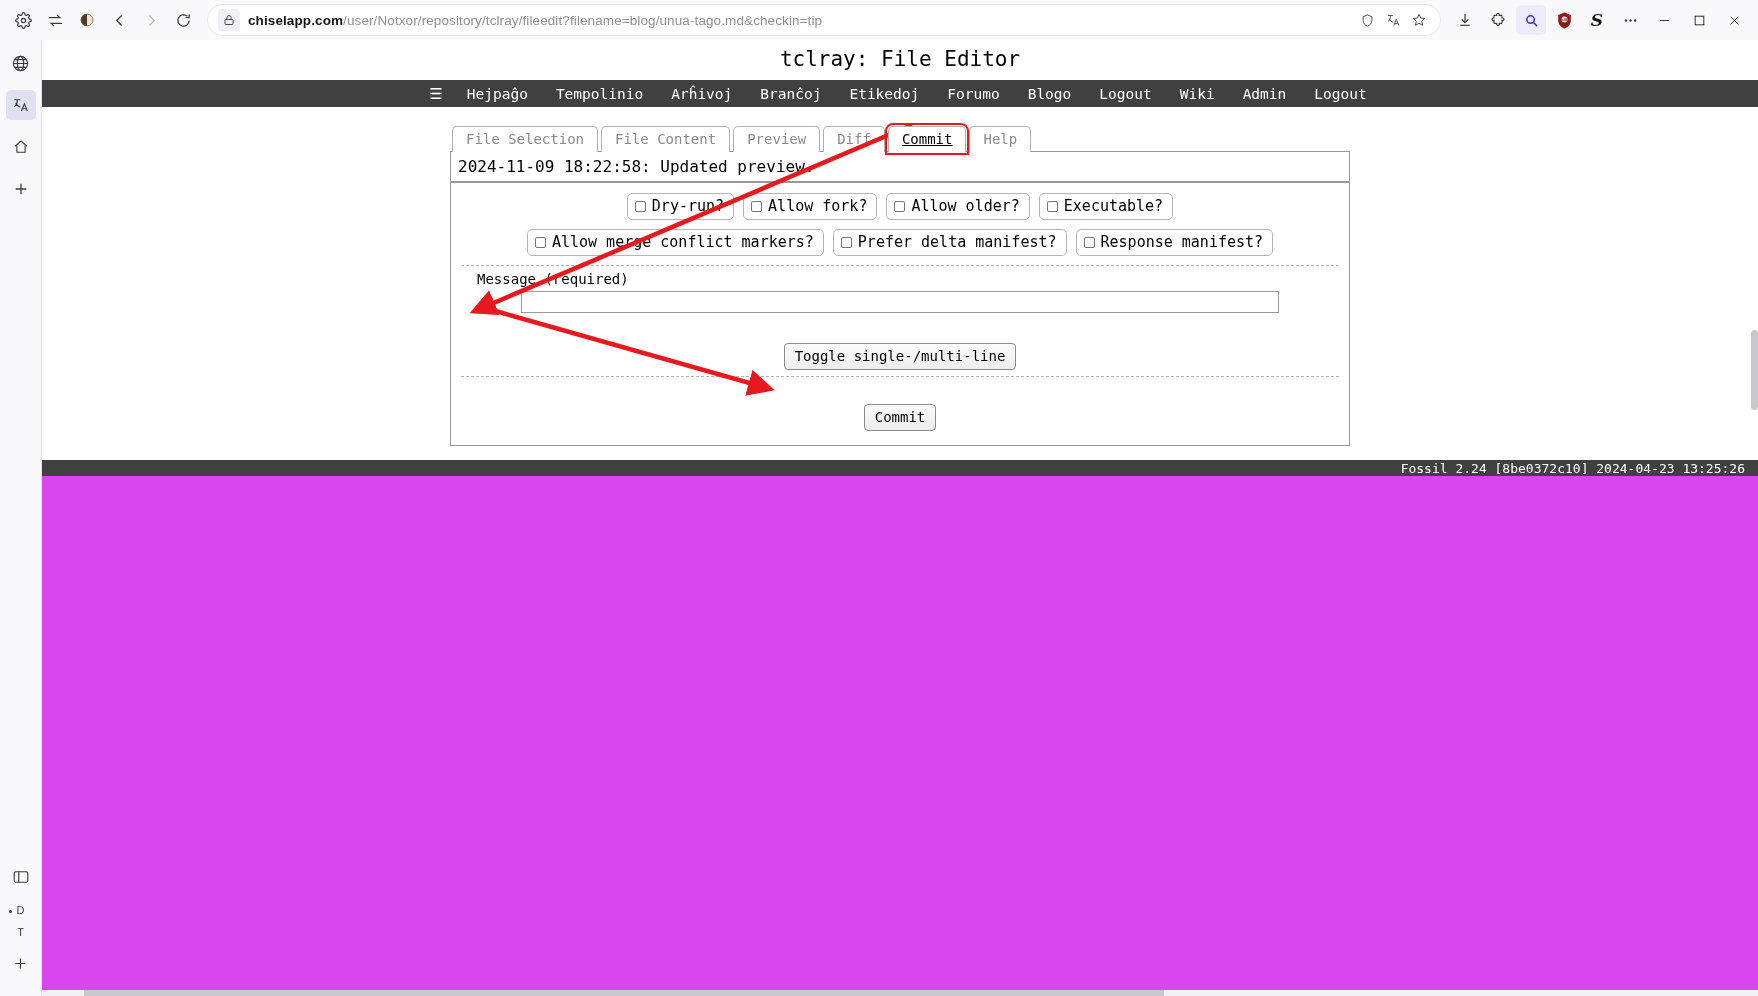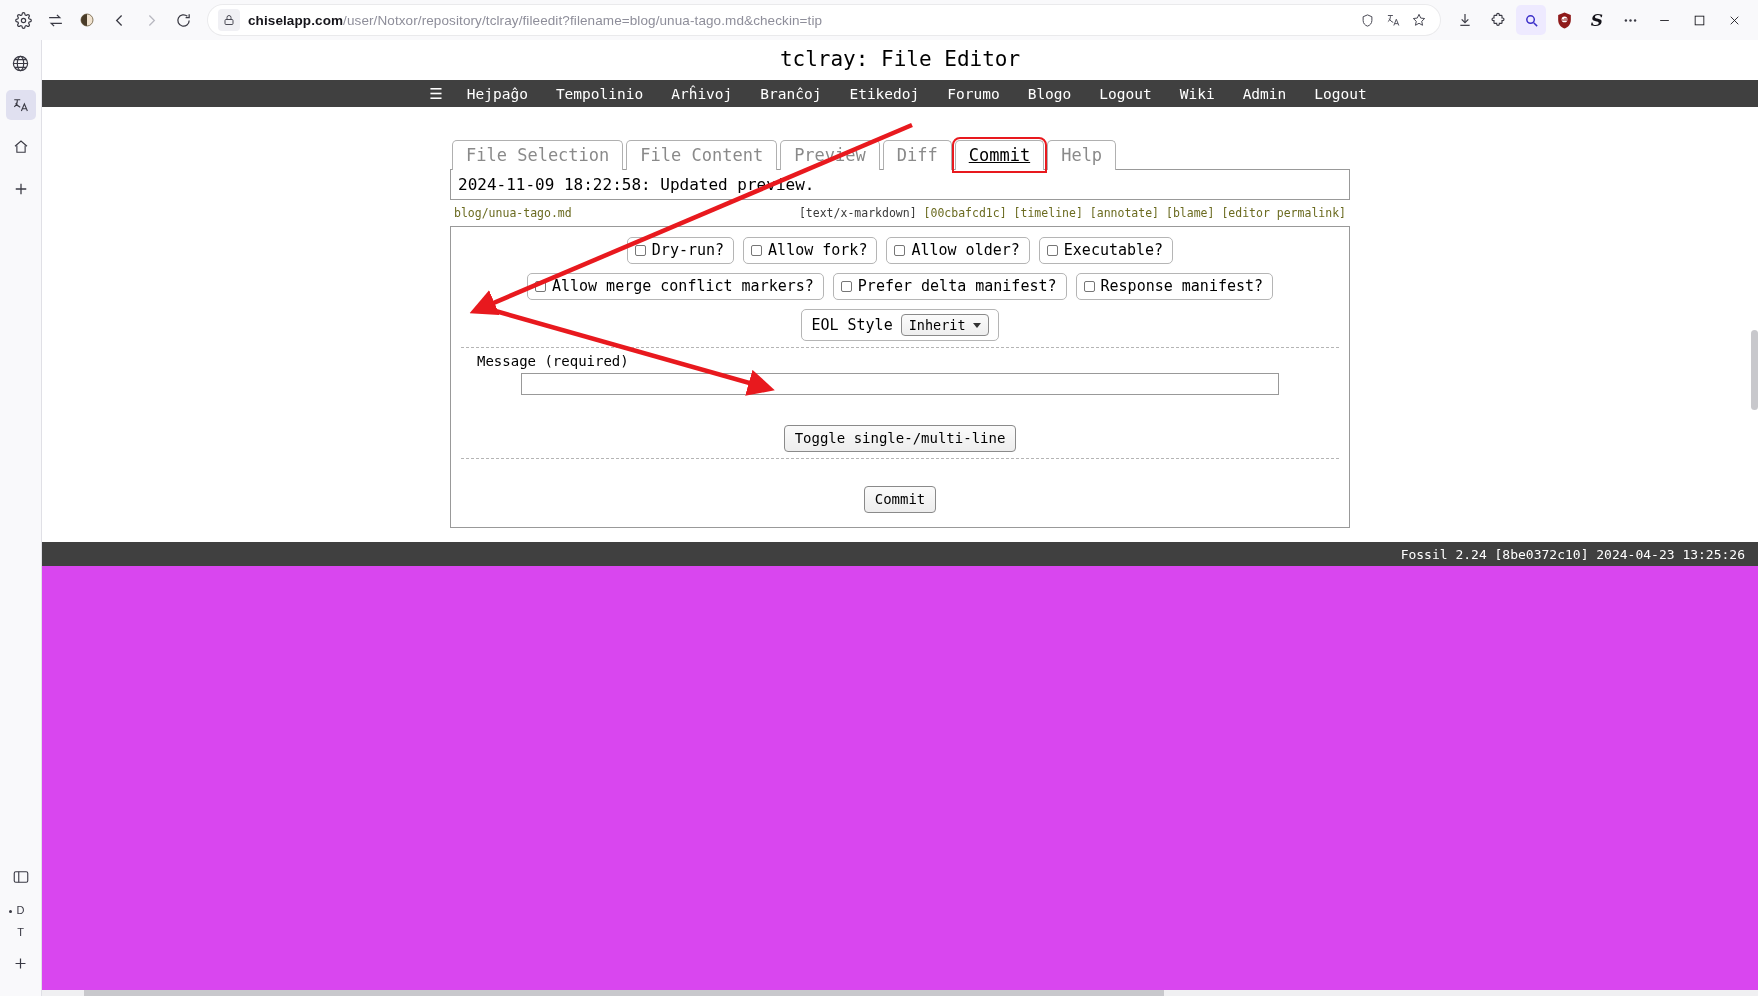--- a/index.html
+++ b/index.html
@@ -148,25 +148,24 @@
 
   
   .tabs { display: flex; gap: 3px; padding-left: 2px; position: relative; }
   .tab {
     border: 1px solid #b0b0b0;
     border-bottom: none;
     border-radius: 5px 5px 0 0;
     background: #ffffff;
     padding: 4px 13px 5px 13px;
     font-family: "DejaVu Sans Mono", monospace;
-    font-size: 17px;
+    font-size: 14px;
     color: #8a8a8a;
     position: relative;
     top: 1px;
-    margin-top: 14px;
   }
   .tab.selected { color: #000; text-decoration: underline; }
   .tab.boxed { outline: 2px solid #e8191e; outline-offset: 1px; z-index: 5;}
 
   .statusbar {
     border: 1px solid #999;
     background: #fff;
     padding: 5px 7px;
     font-family: "DejaVu Sans Mono", monospace;
     font-size: 16px;
@@ -273,21 +272,21 @@
     font-size: 10.5px;
     color: #333;
     padding: 6px 0 4px 0;
   }
   .commitrow { display: flex; justify-content: center; padding-top: 11px; }
 
   .footer {
     margin-top: 14px;
     background: #404040;
     color: #fff;
-    height: 24px;
+    height: 16px;
     display: flex; align-items: center; justify-content: flex-end;
     padding-right: 13px;
     font-family: "DejaVu Sans Mono", monospace;
     font-size: 13px;
   }
 
   
   .overlay {
     position: absolute; left: 0; top: 0;
     width: 100%; height: 100%;
@@ -507,31 +506,20 @@
               <div class="tab">File Selection</div>
               <div class="tab">File Content</div>
               <div class="tab">Preview</div>
               <div class="tab">Diff</div>
               <div class="tab selected boxed">Commit</div>
               <div class="tab">Help</div>
             </div>
 
             <div class="statusbar">2024-11-09 18:22:58: Updated preview.</div>
 
-            <div class="metarow">
-              <span class="fname">blog/unua-tago.md</span>
-              <span class="links">
-                <span class="plain">[text/x-markdown]</span>
-                <span>[00cbafcd1c]</span>
-                <span>[timeline]</span>
-                <span>[annotate]</span>
-                <span>[blame]</span>
-                <span>[editor permalink]</span>
-              </span>
-            </div>
 
             <div class="panel">
 
               <div class="cbrow">
                 <label class="cbox">
                   <span class="sq"></span>
                   <span>Dry-run?</span>
                 </label>
                 <label class="cbox">
                   <span class="sq"></span>
@@ -555,26 +543,20 @@
                 <label class="cbox">
                   <span class="sq"></span>
                   <span>Prefer delta manifest?</span>
                 </label>
                 <label class="cbox">
                   <span class="sq"></span>
                   <span>Response manifest?</span>
                 </label>
               </div>
 
-              <div class="eolrow">
-                <div class="eolbox">
-                  <span>EOL Style</span>
-                  <span class="selectish">Inherit</span>
-                </div>
-              </div>
 
               <div class="dashed-sep"></div>
 
               <div class="msg-label">Message (required)</div>
               <input class="msg-input" type="text" placeholder="" style="">
 
               <div class="btnrow">
                 <button class="graybtn">Toggle single-/multi-line</button>
               </div>
 

